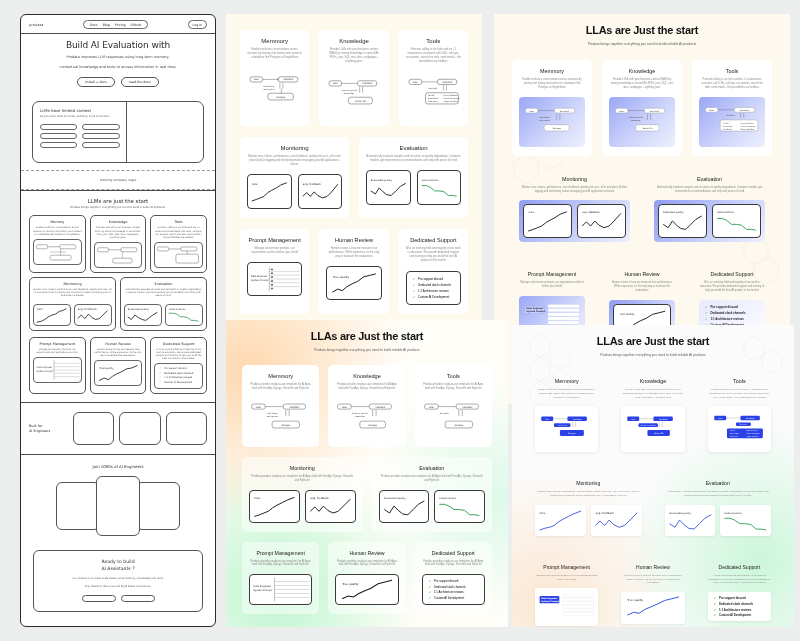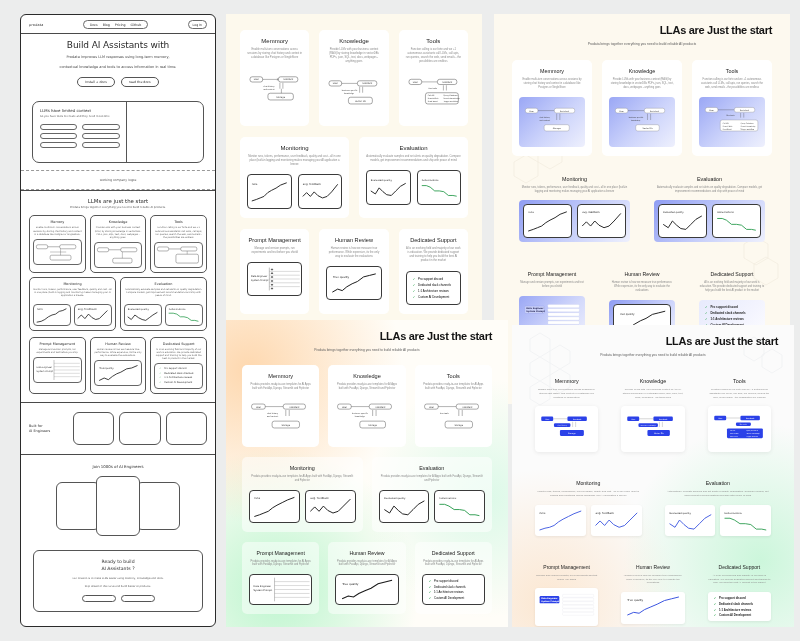--- a/index.html
+++ b/index.html
@@ -77,21 +77,21 @@
   .wf-join-cards{ display:flex; justify-content:center; align-items:center; margin-top:7px; }
   .wf-jc { border:1px solid #555; border-radius:6px; width:44px; height:48px; background:#fff;}
   .wf-jc.mid { height:60px; margin:0 -4px; z-index:2; }
 
   .wf-cta { margin: 4px 12px 0; border:1px solid #555; border-radius:6px;
             text-align:center; padding:8px 8px 9px; }
   .wf-cta-h { font-size:4.6px; line-height:1.5; }
   .wf-cta-p { font-size:2.5px; line-height:1.5; color:#5a5a5a; margin-top:4px; }
   .wf-cta-btns { display:flex; gap:5px; justify-content:center; margin-top:6px; }
   .wf-cta-btn { border:.8px solid #555; border-radius:4px; width:34px; height:7px; }
-  .pp-title { text-align:right; font-weight:bold; letter-spacing:-.3px; color:#141414; }
+  .pp-title { text-align:center; font-weight:bold; letter-spacing:-.3px; color:#141414; }
   .pp-sub { text-align:center; color:#5f5f5f; }
   .pp-card { background:#ffffff; border-radius:5px; }
   .pp-card-h { text-align:center; color:#1b1b1b; }
   .pp-card-p { text-align:center; color:#8a8a8a; line-height:1.5; }
 
   .sketchbox { border:1px solid #3a3a3a; border-radius:4px; background:#fff; position:relative; }
 
   .checkrow { display:flex; align-items:center; gap:3px; }
   .tick { color:#33a852; font-weight:bold; }
 
@@ -130,21 +130,21 @@
         <span>Blog</span>
         <span>Pricing</span>
         <span>Github</span>
       </div>
       <div class="wf-login">Log In</div>
     </div>
   </div>
 
   <div class="wf-sec">
     <div class="wf-hero">
-      <div class="wf-h1">Build AI Assistants with</div>
+      <div class="wf-h1">Build AI Evaluation with</div>
       <div class="wf-sub">Prodata improves LLM responses using long-term memory,</div>
       <div class="wf-sub">contextual knowledge and tools to access information in real time.</div>
       <div class="wf-btns">
         <div class="wf-btn">Install + docs</div>
         <div class="wf-btn">read the docs</div>
       </div>
     </div>
     <div class="wf-bigcard">
       <div class="wf-bc-l">
         <div class="wf-bc-h">LLMs have limited context</div>

